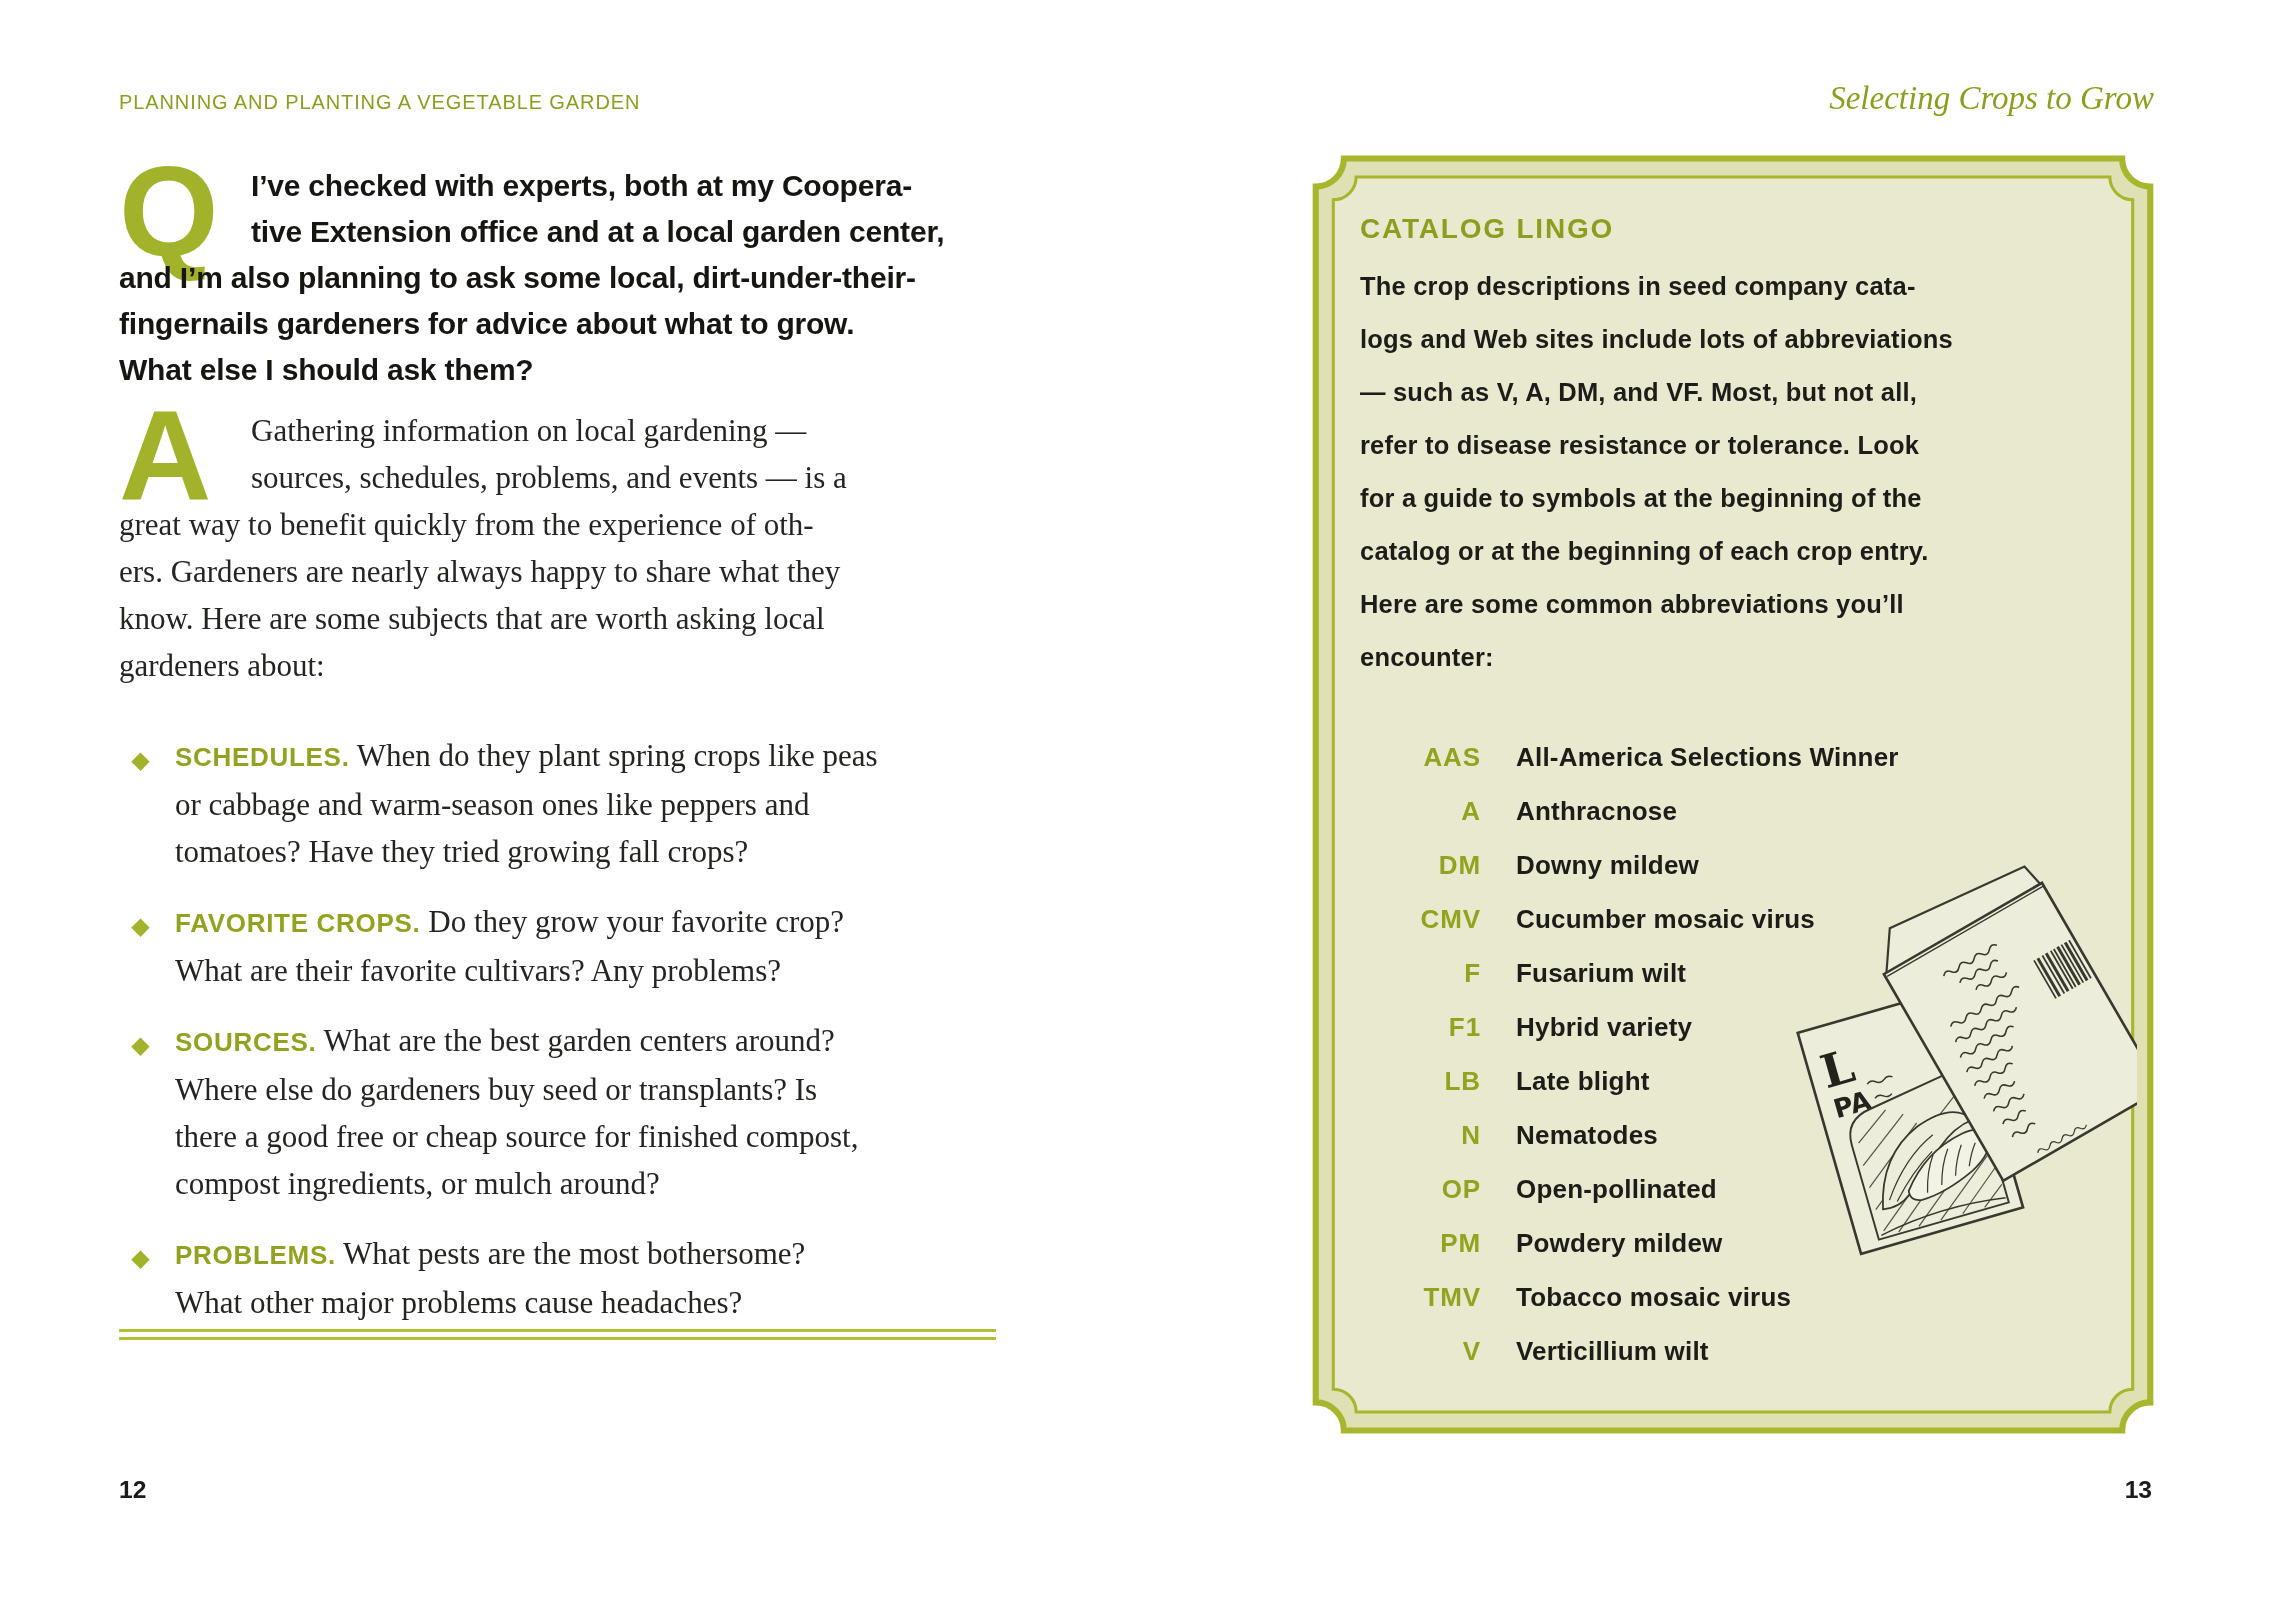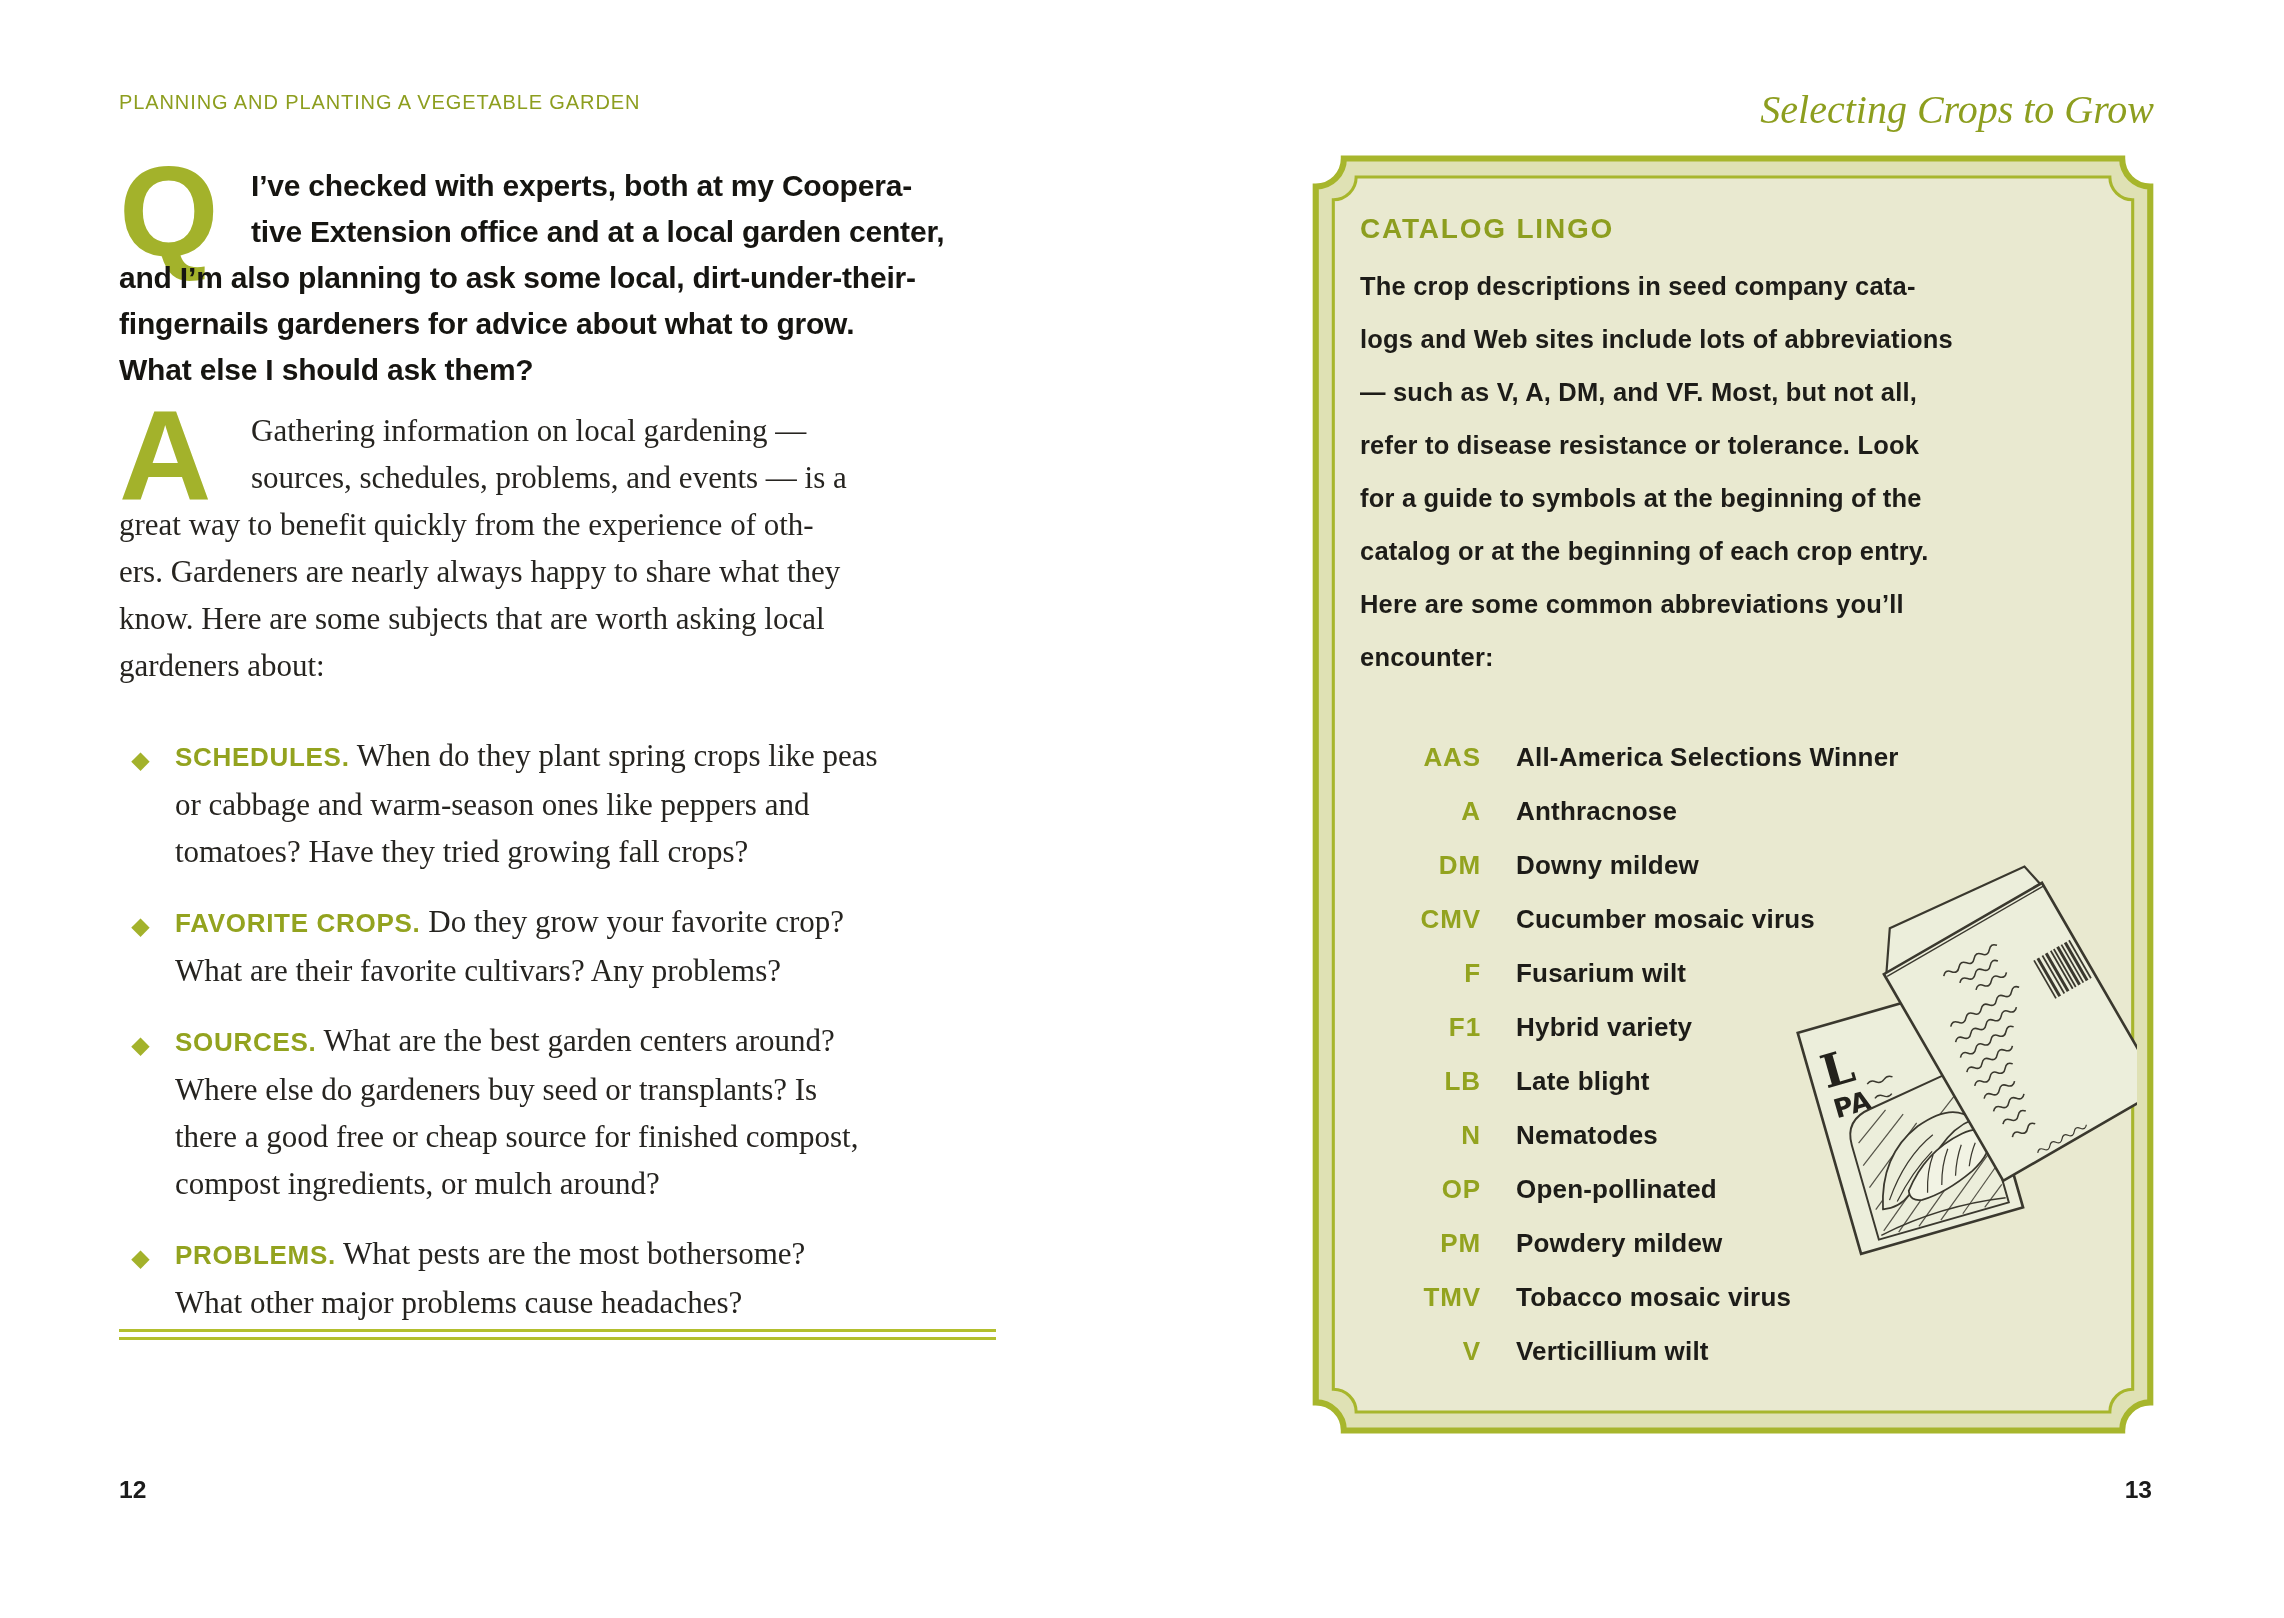--- a/index.html
+++ b/index.html
@@ -40,23 +40,23 @@
   .bullet .blabel{font-family:"Liberation Sans",sans-serif;font-weight:bold;
           font-size:26px;letter-spacing:0.7px;color:var(--olive-label);}
   .bullet .btext{white-space:pre-line;}
   .double-rule{position:absolute;left:119px;top:1329px;width:877px;height:11.4px;
           border-top:3.1px solid var(--rule-olive);border-bottom:3.1px solid var(--rule-olive);}
   .folio{position:absolute;top:1476px;font-size:24.6px;font-weight:bold;color:#1b1b1b;}
   .folio-left{left:119px;}
   .folio-right{right:132px;}
 
   
-  .rp-header{position:absolute;top:86px;right:130px;
+  .rp-header{position:absolute;top:80px;right:130px;
              font-family:"Liberation Serif","DejaVu Serif",serif;font-style:italic;
-             font-size:40px;color:var(--olive-text);white-space:nowrap;}
+             font-size:33px;color:var(--olive-text);white-space:nowrap;}
   .box-svg{position:absolute;left:170px;top:155px;}
   .box-title{position:absolute;left:218px;top:213px;font-size:28px;font-weight:bold;
              letter-spacing:1.8px;color:var(--olive-text);}
   .box-intro{position:absolute;left:218px;top:260px;width:769px;
              font-size:25.5px;font-weight:bold;line-height:53px;color:var(--ink);
              white-space:pre-line;letter-spacing:0.2px;}
   .abbr-list{position:absolute;left:218px;top:742px;width:769px;}
   .abbr-row{display:flex;height:54px;align-items:flex-start;}
   .abbr{width:121px;text-align:right;font-weight:bold;font-size:26px;
         color:var(--olive-label);letter-spacing:0.9px;flex:none;}

